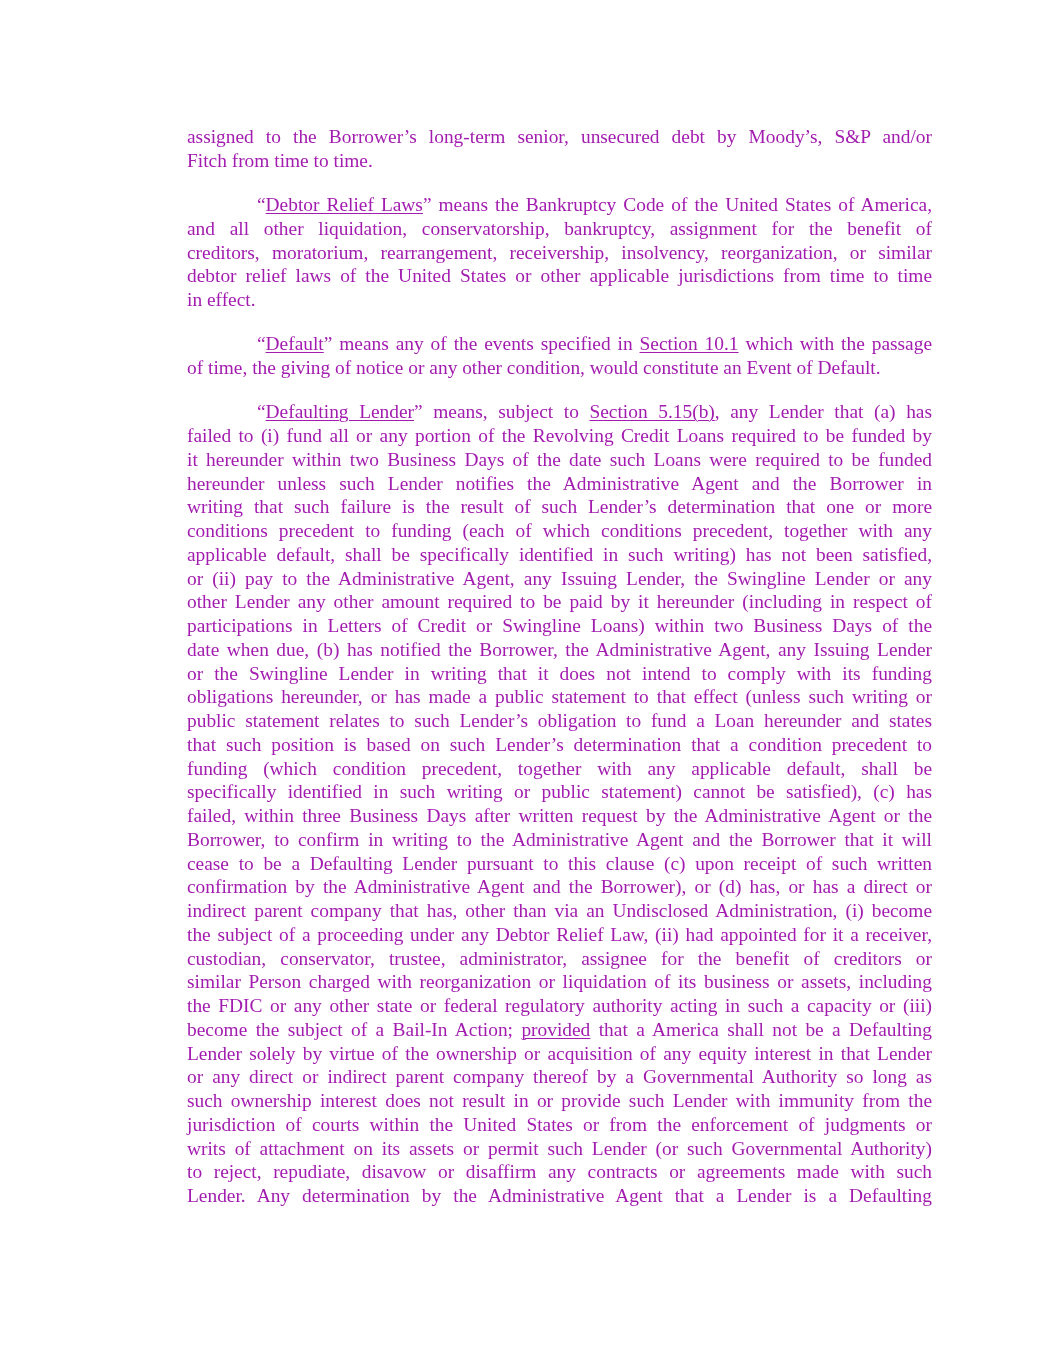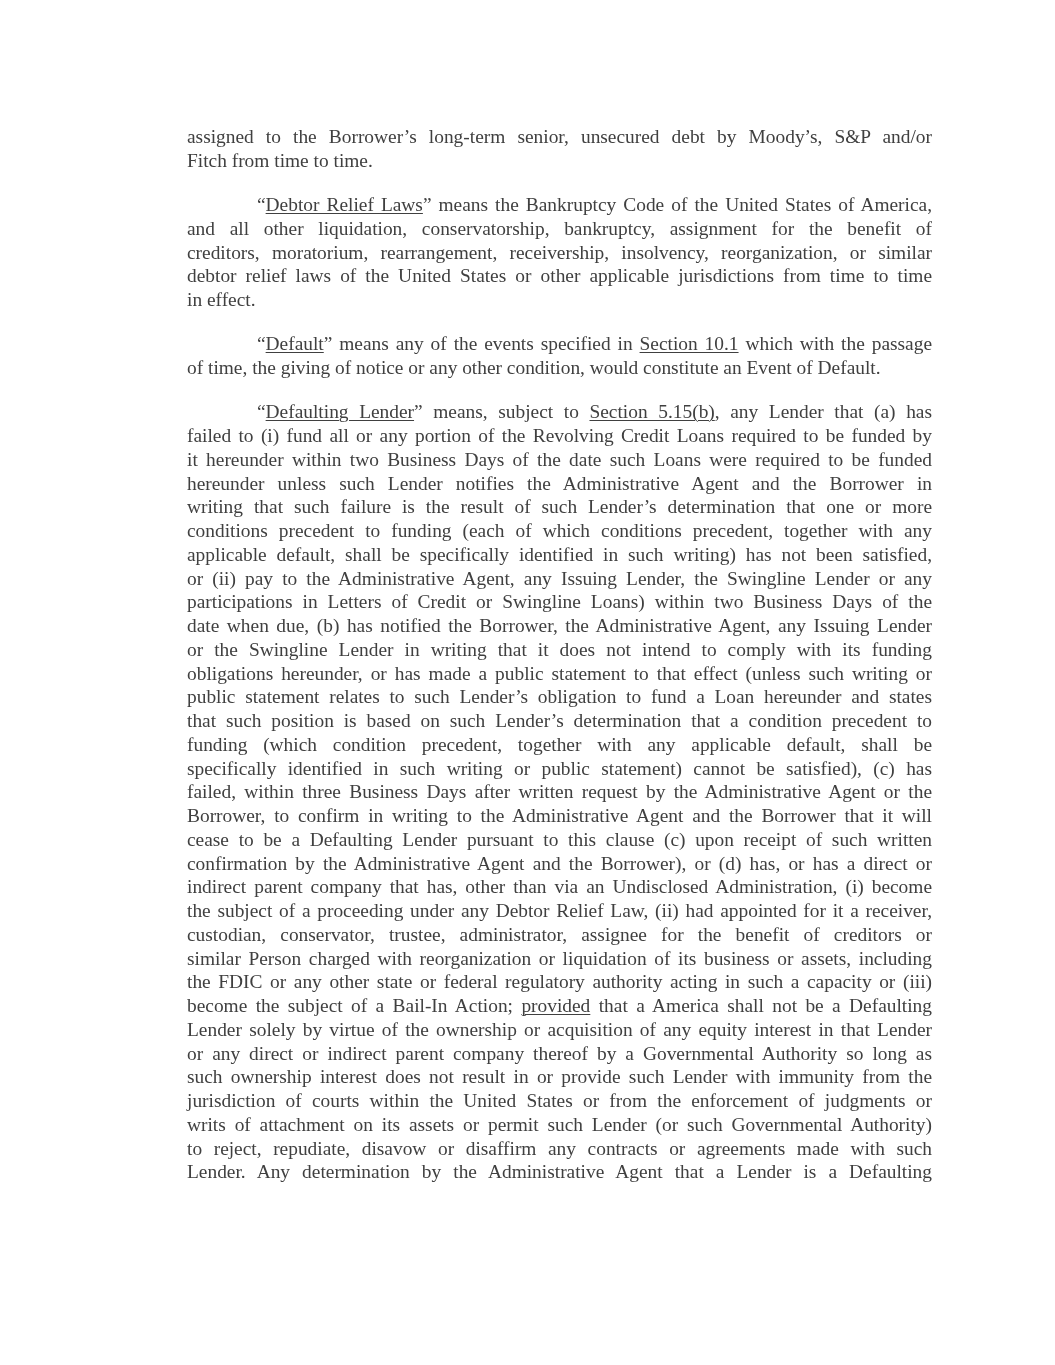--- a/index.html
+++ b/index.html
@@ -1,20 +1,20 @@
 <!DOCTYPE html>
 <html><head>
 <meta charset="utf-8">
 <style>
   html, body { margin: 0; padding: 0; background: #ffffff; }
   body { width: 1055px; height: 1365px; position: relative; overflow: hidden; }
   .page {
     position: absolute; left: 187px; top: 125px; width: 745px;
     font-family: "Liberation Serif", "DejaVu Serif", serif;
-    font-size: 19.4px; line-height: 23.75px; color: #404040;
+    font-size: 19.4px; line-height: 23.75px; color: #a21caf;
   }
   .para { margin: 0 0 20.5px 0; }
   .line { display: block; white-space: nowrap; text-align: justify; text-align-last: justify; height: 23.75px; }
   .line.last { text-align-last: left; }
   .line.indent { padding-left: 70px; }
   .u { text-decoration: underline; text-underline-offset: 2px; text-decoration-thickness: 1px; }
 </style>
 </head>
 <body>
 
@@ -39,20 +39,21 @@
 
   <p class="para" id="dl-para">
     <span class="line indent"><span>“</span><span class="u">Defaulting Lender</span><span>” means, subject to </span><span class="u">Section 5.15(b)</span><span>, any Lender that (a) has</span></span>
   <span class="line"><span>failed to (i) fund all or any portion of the Revolving Credit Loans required to be funded by</span></span>
       <span class="line"><span>it hereunder within two Business Days of the date such Loans were required to be funded</span></span>
       <span class="line"><span>hereunder unless such Lender notifies the Administrative Agent and the Borrower in</span></span>
       <span class="line"><span>writing that such failure is the result of such Lender’s determination that one or more</span></span>
       <span class="line"><span>conditions precedent to funding (each of which conditions precedent, together with any</span></span>
       <span class="line"><span>applicable default, shall be specifically identified in such writing) has not been satisfied,</span></span>
       <span class="line"><span>or (ii) pay to the Administrative Agent, any Issuing Lender, the Swingline Lender or any</span></span>
+      <span class="line"><span>other Lender any other amount required to be paid by it hereunder (including in respect of</span></span>
       <span class="line"><span>participations in Letters of Credit or Swingline Loans) within two Business Days of the</span></span>
       <span class="line"><span>date when due, (b) has notified the Borrower, the Administrative Agent, any Issuing Lender</span></span>
       <span class="line"><span>or the Swingline Lender in writing that it does not intend to comply with its funding</span></span>
       <span class="line"><span>obligations hereunder, or has made a public statement to that effect (unless such writing or</span></span>
       <span class="line"><span>public statement relates to such Lender’s obligation to fund a Loan hereunder and states</span></span>
       <span class="line"><span>that such position is based on such Lender’s determination that a condition precedent to</span></span>
       <span class="line"><span>funding (which condition precedent, together with any applicable default, shall be</span></span>
       <span class="line"><span>specifically identified in such writing or public statement) cannot be satisfied), (c) has</span></span>
       <span class="line"><span>failed, within three Business Days after written request by the Administrative Agent or the</span></span>
       <span class="line"><span>Borrower, to confirm in writing to the Administrative Agent and the Borrower that it will</span></span>

